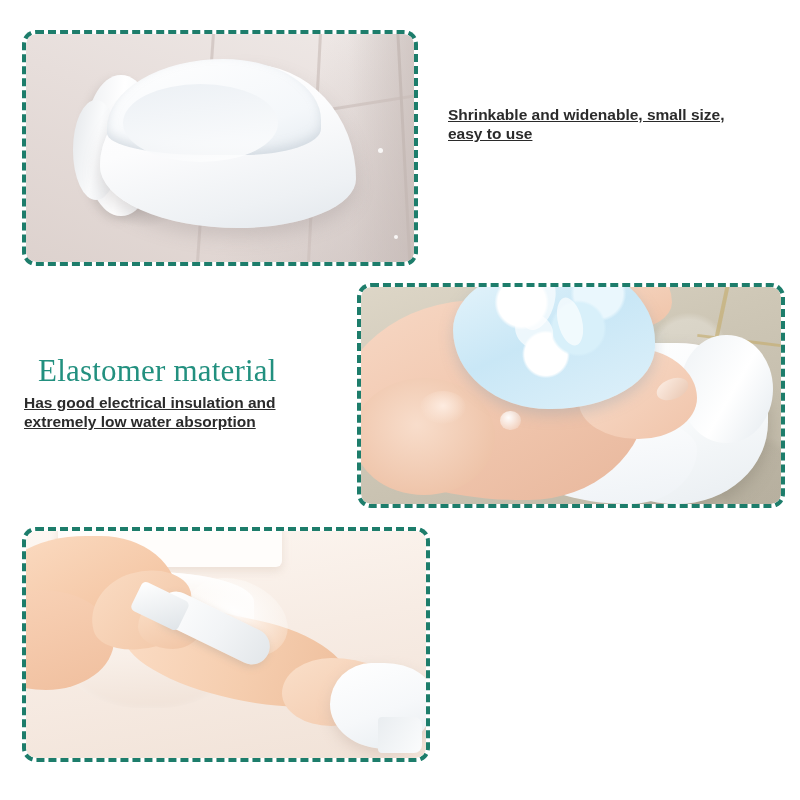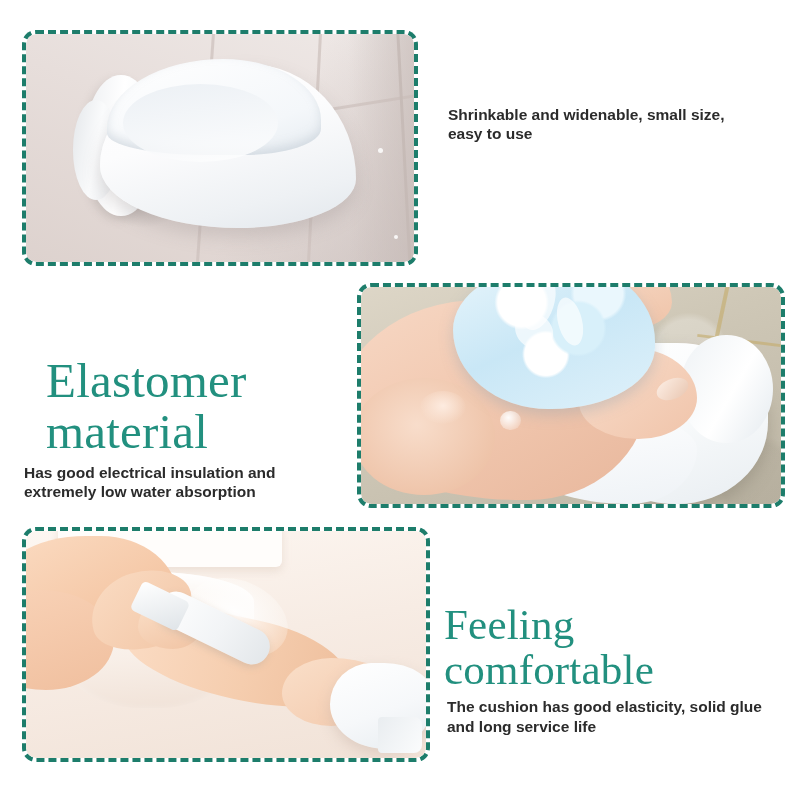--- a/index.html
+++ b/index.html
@@ -353,27 +353,28 @@
     line-height: 1.05;
   }
   .feature-desc {
     font-family: "Liberation Sans", sans-serif;
     color: #2b2b2b;
     font-weight: bold;
     font-size: 15.5px;
     line-height: 1.24;
     margin: 5px 0 0 0;
     white-space: pre-line;
+    text-decoration: underline;
   }
 
   #text-1 { left: 448px; top: 100px; width: 345px; }
   #text-1 .feature-title { font-size: 43px; }
 
   #text-2 { left: 24px;  top: 355px; width: 330px; }
-  #text-2 .feature-title { font-size: 49px; margin-left: 22px; }
+  #text-2 .feature-title { font-size: 31px; margin-left: 14px; }
 
   #text-3 { left: 444px; top: 602px; width: 350px; }
   #text-3 .feature-title { font-size: 43px; }
   #text-3 .feature-desc { margin-left: 3px; }
 </style>
 </head>
 <body>
 
 <div class="infographic">
 
@@ -445,19 +446,14 @@
       <div class="step3"></div>
       <div class="step3-cup"></div>
       <div class="arm"></div>
       <div class="hand3"></div>
       <div class="foam"></div>
       <div class="razor"></div>
       <div class="razor-head"></div>
     </div>
   </div>
 
-  <div class="text-block" id="text-3">
-    <h2 class="feature-title">Feeling comfortable</h2>
-    <p class="feature-desc">The cushion has good elasticity, solid glue
-and long service life</p>
-  </div>
 
 </div>
 
 </body></html>

